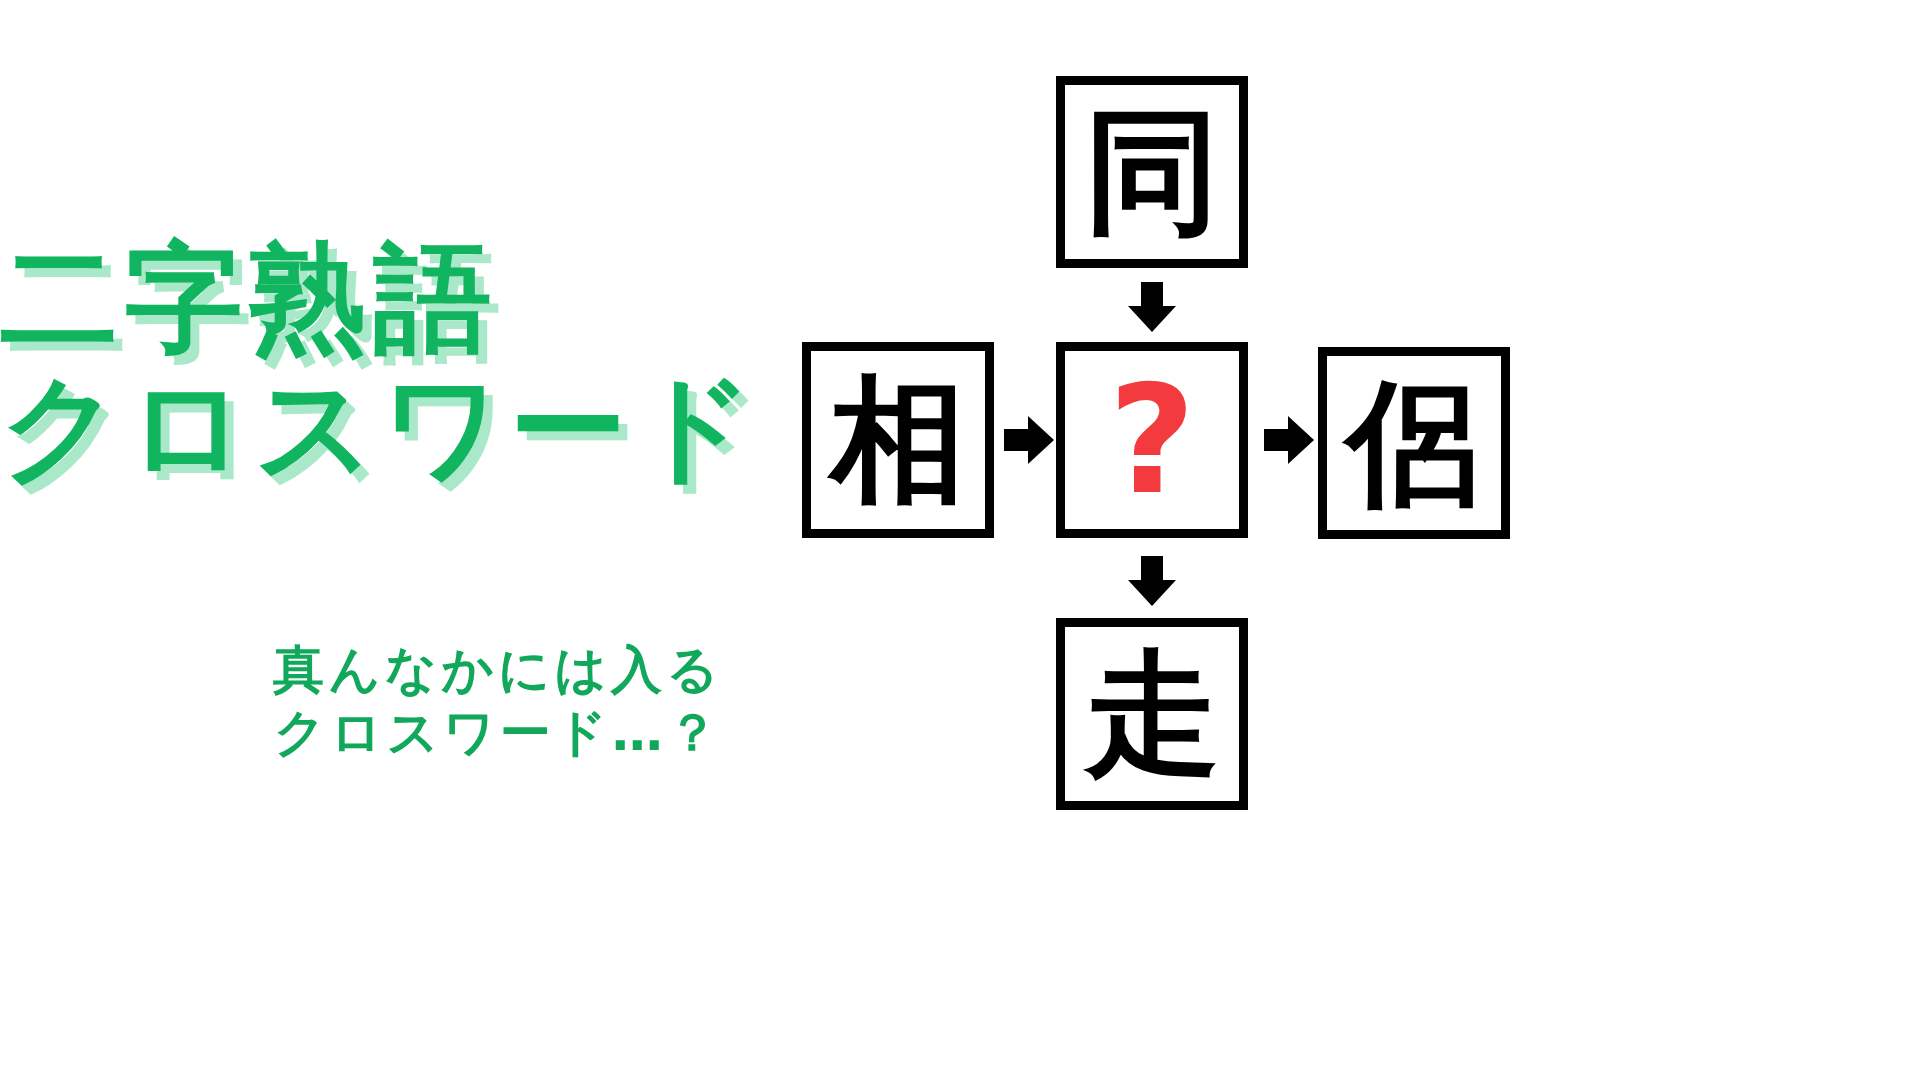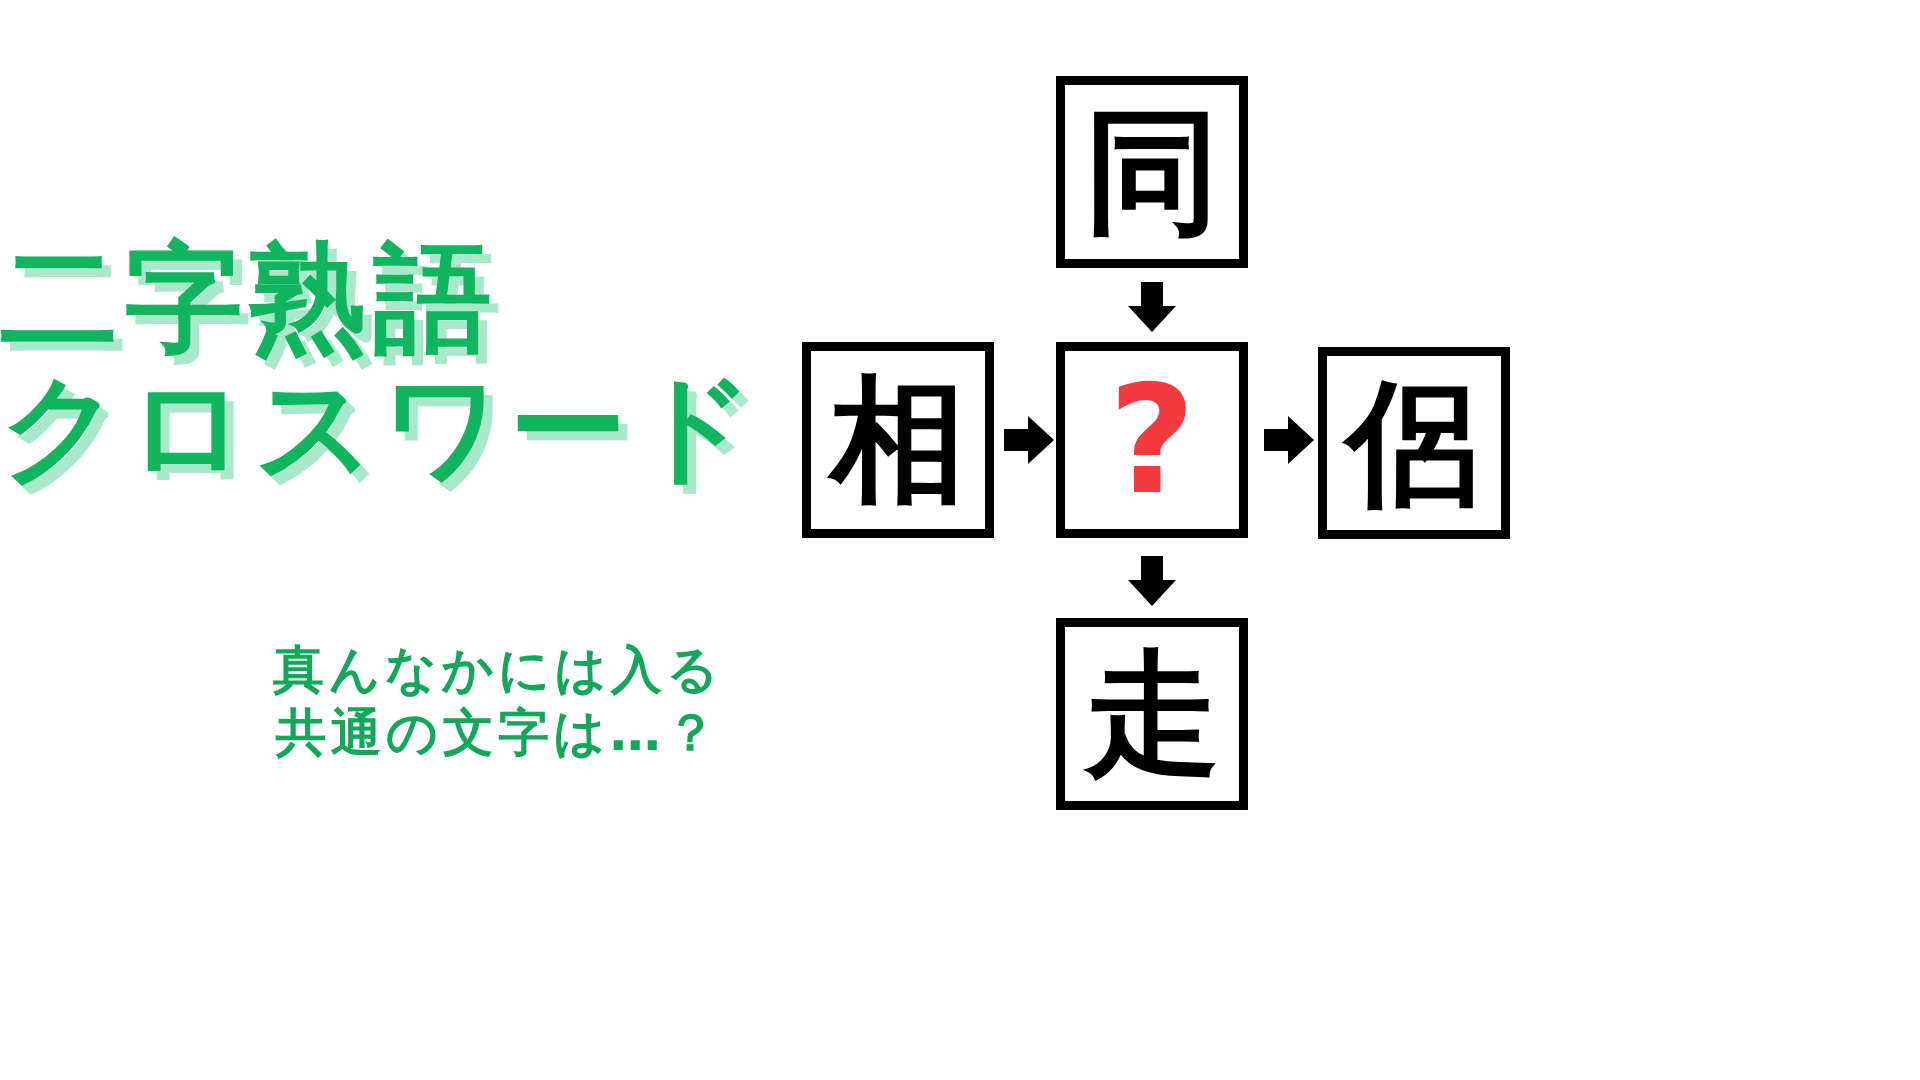--- a/index.html
+++ b/index.html
@@ -167,21 +167,21 @@
       <span class="fill">二字熟語</span>
     </span>
     <span class="title-line" id="title-line-2">
       <span class="shadow">クロスワード</span>
       <span class="fill">クロスワード</span>
     </span>
   </div>
 
   <div id="subtitle-block">
     <span class="subtitle-line">真んなかには入る</span>
-    <span class="subtitle-line">共通の文字は…？</span>
+    <span class="subtitle-line">クロスワード…？</span>
   </div>
 
   <div id="puzzle">
 
     <div class="cell" id="cell-top">
       <span class="glyph">同</span>
     </div>
 
     <div class="cell" id="cell-left">
       <span class="glyph">相</span>

